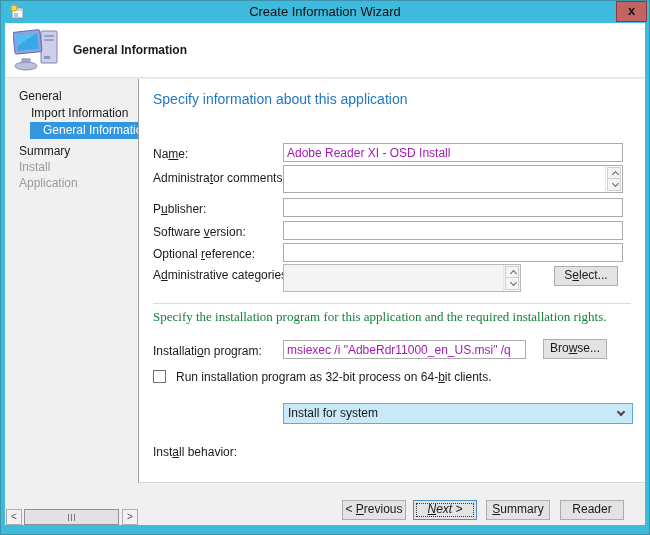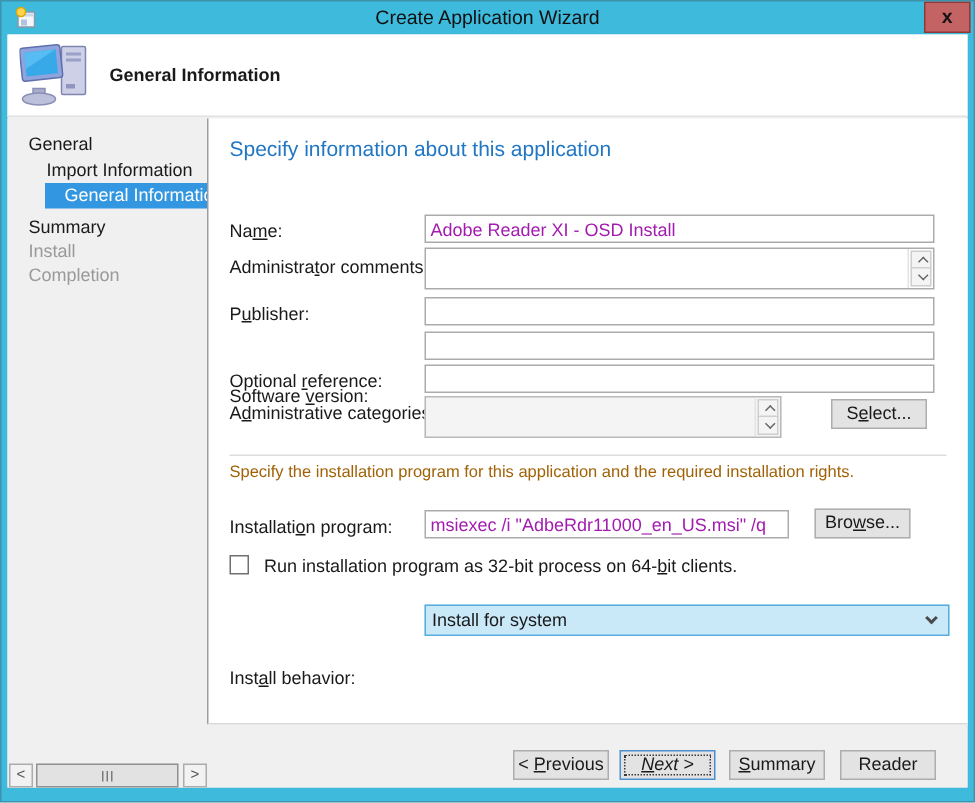--- a/index.html
+++ b/index.html
@@ -65,21 +65,21 @@
   .chev.up{top:4px;transform:rotate(-135deg);}
   .chev.down{top:2px;transform:rotate(45deg);}
 
   .btn{position:absolute;height:20px;width:64px;background:#E3E3E3;border:1px solid #ADADAD;
        font-size:12px;color:#1A1A1A;text-align:center;line-height:17px;cursor:pointer;}
   .btn-select{left:415px;top:187px;}
   .btn-browse{left:404px;top:260px;}
 
   .hsep{position:absolute;left:14px;right:14px;height:1px;background:#DCDCDC;}
   .sep-1{top:224px;}
-  .install-text{position:absolute;left:14px;top:230px;font-size:11px;color:#a16207;}
+  .install-text{position:absolute;left:14px;top:230px;font-size:13px;color:#15803d;font-family:Liberation Serif, serif;}
 
   .checkbox{position:absolute;left:14px;top:291px;width:13px;height:13px;background:#FFFFFF;border:1px solid #707070;cursor:pointer;}
   .cb-label{position:absolute;left:37px;top:291px;font-size:12px;color:#1A1A1A;}
 
   .combo{position:absolute;left:144px;top:324px;width:350px;height:21px;background:#C9E8F8;border:1px solid #55AEDC;
          font-size:12px;color:#1A1A1A;padding:2px 20px 0 4px;cursor:pointer;}
   .combo-chev{position:absolute;right:8px;top:5px;width:6px;height:6px;border-right:2px solid #4A4A4A;border-bottom:2px solid #4A4A4A;transform:rotate(45deg);}
 
   
   .footer-btn{position:absolute;top:421px;height:20px;width:64px;background:#E3E3E3;border:1px solid #ADADAD;
@@ -94,21 +94,21 @@
 
 <div class="window">
 
   <div class="titlebar">
     <svg class="title-icon" viewBox="0 0 16 16">
       <rect x="3" y="4" width="11" height="10" fill="#F4F6FB" stroke="#8899AA"></rect>
       <rect x="4" y="5" width="9" height="2" fill="#C8D6E8"></rect>
       <rect x="5" y="9" width="4" height="4" fill="#AFC4DE"></rect>
       <circle cx="5" cy="4" r="3" fill="#FFD34E" stroke="#E0A800"></circle>
     </svg>
-    <div class="title-text">Create Application Wizard</div>
+    <div class="title-text">Create Information Wizard</div>
     <div class="close-btn">x</div>
   </div>
 
   <div class="inner">
 
     <div class="hdr">
       <svg class="hdr-icon" viewBox="0 0 48 42">
         <rect x="28" y="2" width="16" height="32" rx="1" fill="#CDD0E6" stroke="#7F84B0"></rect>
         <rect x="31" y="6" width="10" height="2" fill="#9AA0C8"></rect>
         <rect x="31" y="10" width="10" height="2" fill="#9AA0C8"></rect>
@@ -124,21 +124,21 @@
       <span class="hdr-title">General Information</span>
     </div>
 
     <div class="content">
 
       <div class="nav-item nav-0">General</div>
       <div class="nav-item nav-1">Import Information</div>
       <div class="nav-item nav-2">General Information</div>
       <div class="nav-item nav-3">Summary</div>
       <div class="nav-item nav-4">Install</div>
-      <div class="nav-item nav-5">Completion</div>
+      <div class="nav-item nav-5">Application</div>
 
       <div class="sb">
         <div class="sb-btn sb-left">&lt;</div>
         <div class="sb-thumb">
           <span class="grip"></span>
           <span class="grip"></span>
           <span class="grip"></span>
         </div>
         <div class="sb-btn sb-right">&gt;</div>
       </div>
@@ -158,21 +158,21 @@
               </div>
             <div class="vs-btn vs-down">
                 <span class="chev down"></span>
               </div>
           </div>
         </div>
 
         <div class="flabel" style="top:123px;">P<u>u</u>blisher:</div>
         <input class="tbox" style="top: 119px;" value="">
 
-        <div class="flabel" style="top:146px;margin-top:32px;">Software <u>v</u>ersion:</div>
+        <div class="flabel" style="top:146px;">Software <u>v</u>ersion:</div>
         <input class="tbox" style="top: 142px;" value="">
 
         <div class="flabel" style="top:168px;">Optional <u>r</u>eference:</div>
         <input class="tbox" style="top: 164px;" value="">
 
         <div class="flabel" style="top:189px;">A<u>d</u>ministrative categories:</div>
         <div class="multibox disabled" style="top:185px;height:28px;">
           <div class="vscroll">
             <div class="vs-btn vs-up">
                 <span class="chev up"></span>

